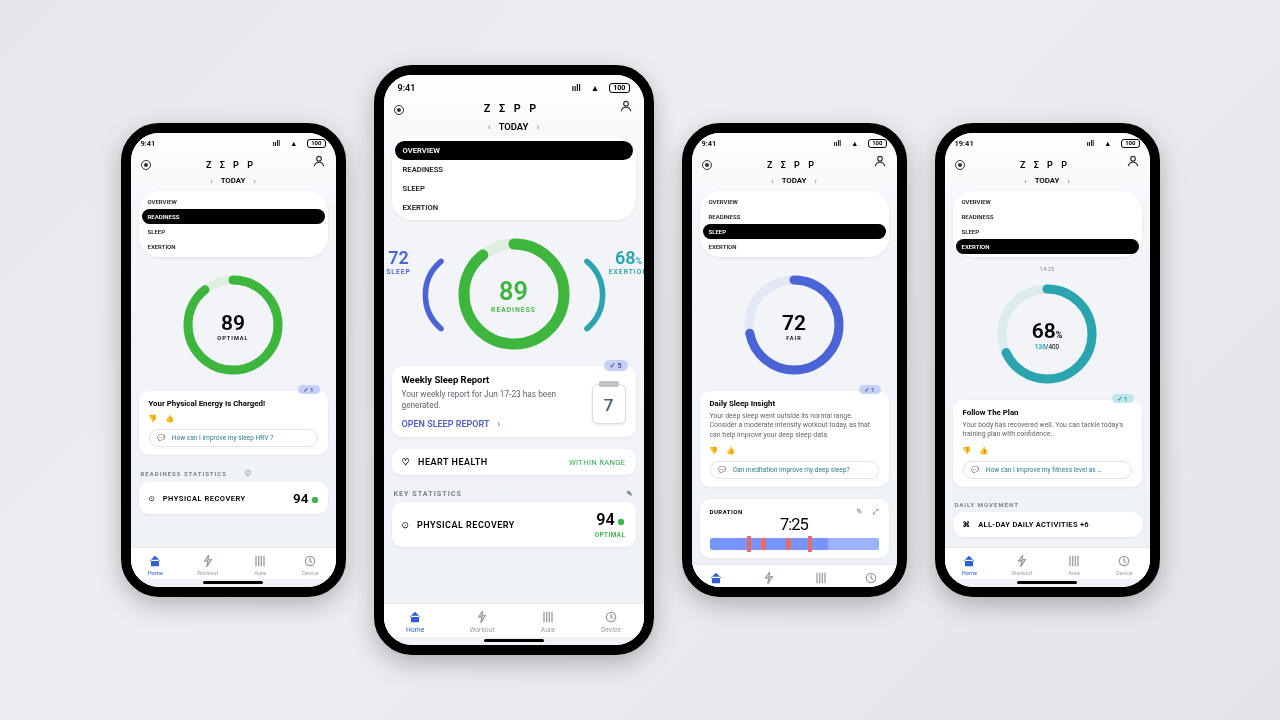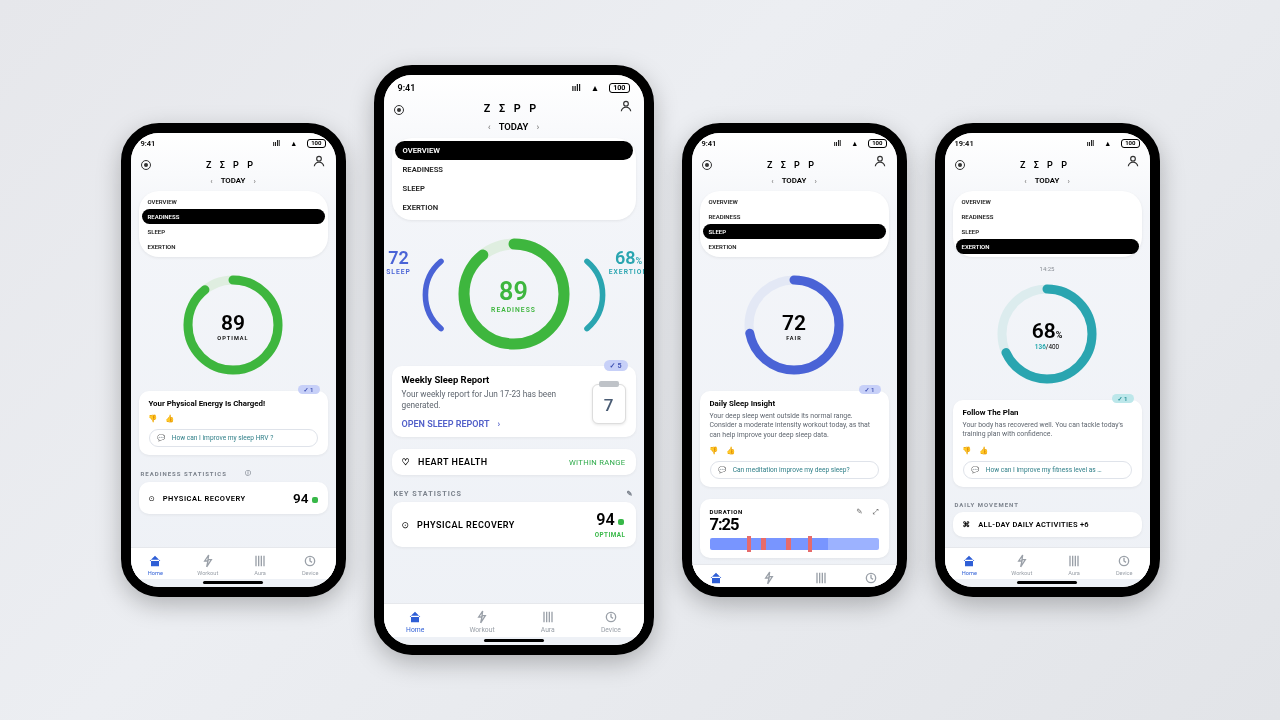--- a/index.html
+++ b/index.html
@@ -73,21 +73,21 @@
   .cal::before{content:""; position:absolute; top:-4px; left:6px; right:6px; height:6px; background:#bfc3c8; border-radius:2px;}
   .cal .d { margin-top:10px; font-size:1.9em; color:#4a5c74; font-weight:500;}
 
   .navbar { display:flex; justify-content:space-around; padding:5px 0 3px; border-top:1px solid #e6e8ec; background:#fff; }
   .nav-item { display:flex; flex-direction:column; align-items:center; gap:1px; color:#9aa0a8; font-size:0.75em; cursor:pointer;}
   .nav-item.active { color:#2f5fd6; }
   .nav-item svg { width:16px; height:16px; }
   .home-ind { height:3px; width:60px; background:#000; border-radius:3px; margin:2px auto 3px;}
 
   .timestamp { text-align:center; color:#8a8f96; font-size:0.8em; padding-top:2px;}
-  .dur-n { font-size:2.2em; font-weight:700; letter-spacing:-1px; margin-top:-2px;}
+  .dur-n { font-size:2.2em; font-weight:400; letter-spacing:-1px; margin-top:-2px;text-align:center;}
   .dur-t { font-weight:700; font-size:0.8em; letter-spacing:0.5px;}
   .mini-actions { display:flex; gap:10px; color:#555;}
   .sleepbar { height:12px; background:linear-gradient(90deg,#7895ff 0 30%,#e76b6b 30% 33%,#7895ff 33% 45% ,#e76b6b 45% 48%,#7895ff 48% 70%,#9cb2ff 70% 100%); border-radius:2px; margin-top:4px; position:relative;}
   .sleepbar::before, .sleepbar::after { content:""; position:absolute; top:-2px; bottom:-2px; width:4px; background:#e76b6b;}
   .sleepbar::before{ left:22%;} .sleepbar::after{ left:58%;}
 
   .frac .cur { color:#17a2a8; font-weight:600;text-align:center;}
   .frac { font-size:0.85em; }
   .daily-row { background:#fff; border-radius:10px; margin:4px 8px 0; padding:8px 10px; display:flex; align-items:center; gap:8px; box-shadow:0 1px 3px rgba(0,0,0,0.06); font-weight:600; letter-spacing:0.3px; cursor:pointer;}
 </style>

